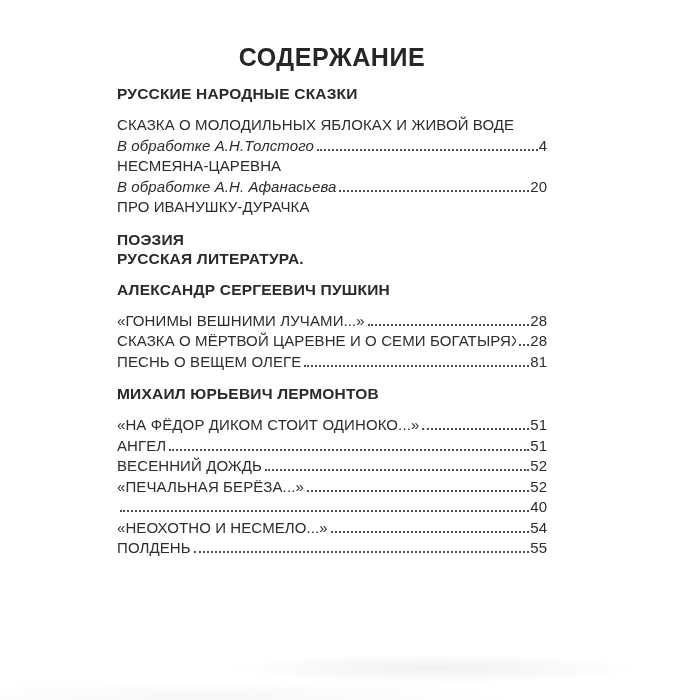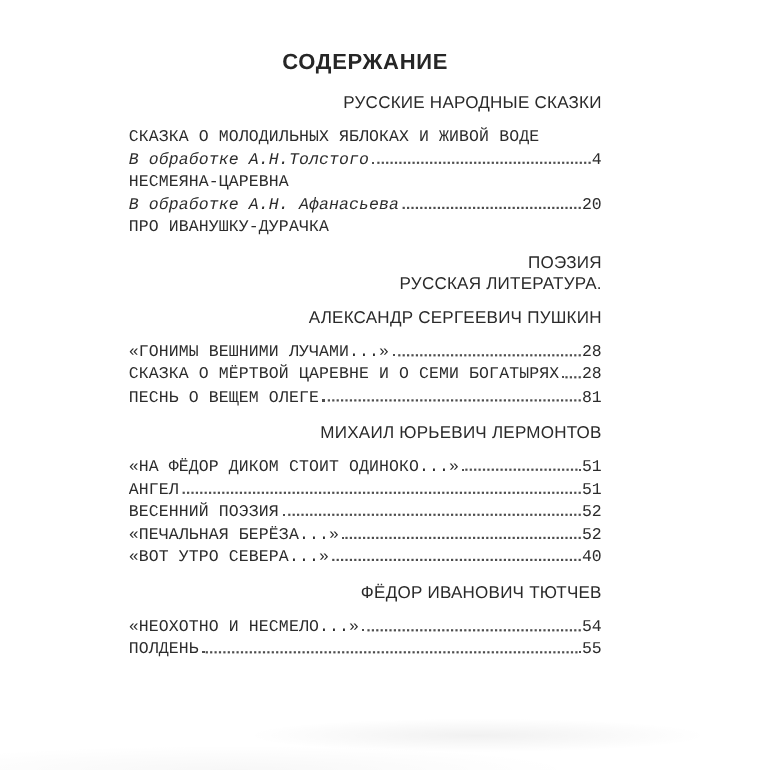--- a/index.html
+++ b/index.html
@@ -20,45 +20,44 @@
     inset: 0;
     background: #ffffff;
   }
   .content {
     position: absolute;
     left: 117px;
     top: 44px;
     width: 430px;
   }
   .toc-title {
-    font-size: 20px;
+    font-size: 25px;
     font-weight: bold;
     text-align: center;
     letter-spacing: 0.6px;
     line-height: 26px;
     margin: 0 0 14px 0;
     color: #262626;
   }
   .sec-heading {
     font-size: 15.5px;
-    font-weight: normal;
-    text-align: right;
+    font-weight: bold;
+    text-align: left;
     line-height: 19px;
     margin: 12px 0 12px 0;
     color: #2a2a2a;
     letter-spacing: 0.2px;
   }
   .heading-line { display: block; }
   .entries { font-size: 15px; }
   .entry {
     display: flex;
     align-items: baseline;
     line-height: 20.5px;
     white-space: nowrap;
-    font-family: Liberation Mono, monospace;
   }
   .entry.italic .entry-title { font-style: italic; }
   .entry-title {
     letter-spacing: 0.1px;
     overflow: hidden;
   }
   .leader {
     flex: 1 1 auto;
     min-width: 10px;
     margin: 0 1px 3px 3px;
@@ -154,40 +153,36 @@
             <div class="entry">
               <span class="entry-title">АНГЕЛ</span>
               <span class="leader"></span>
               <span class="entry-page">51</span>
             </div>
           </div>
         </section>
         <section>
           <div class="entries">
             <div class="entry">
-              <span class="entry-title">ВЕСЕННИЙ ПОЭЗИЯ</span>
+              <span class="entry-title">ВЕСЕННИЙ ДОЖДЬ</span>
               <span class="leader"></span>
               <span class="entry-page">52</span>
             </div>
             <div class="entry">
               <span class="entry-title">«ПЕЧАЛЬНАЯ БЕРЁЗА...»</span>
               <span class="leader"></span>
               <span class="entry-page">52</span>
             </div>
             <div class="entry">
-              <span class="entry-title">«ВОТ УТРО СЕВЕРА...»</span>
               <span class="leader"></span>
               <span class="entry-page">40</span>
             </div>
           </div>
         </section>
         <section>
-          <h2 class="sec-heading">
-            <span class="heading-line">ФЁДОР ИВАНОВИЧ ТЮТЧЕВ</span>
-          </h2>
           <div class="entries">
             <div class="entry">
               <span class="entry-title">«НЕОХОТНО И НЕСМЕЛО...»</span>
               <span class="leader"></span>
               <span class="entry-page">54</span>
             </div>
             <div class="entry">
               <span class="entry-title">ПОЛДЕНЬ</span>
               <span class="leader"></span>
               <span class="entry-page">55</span>

